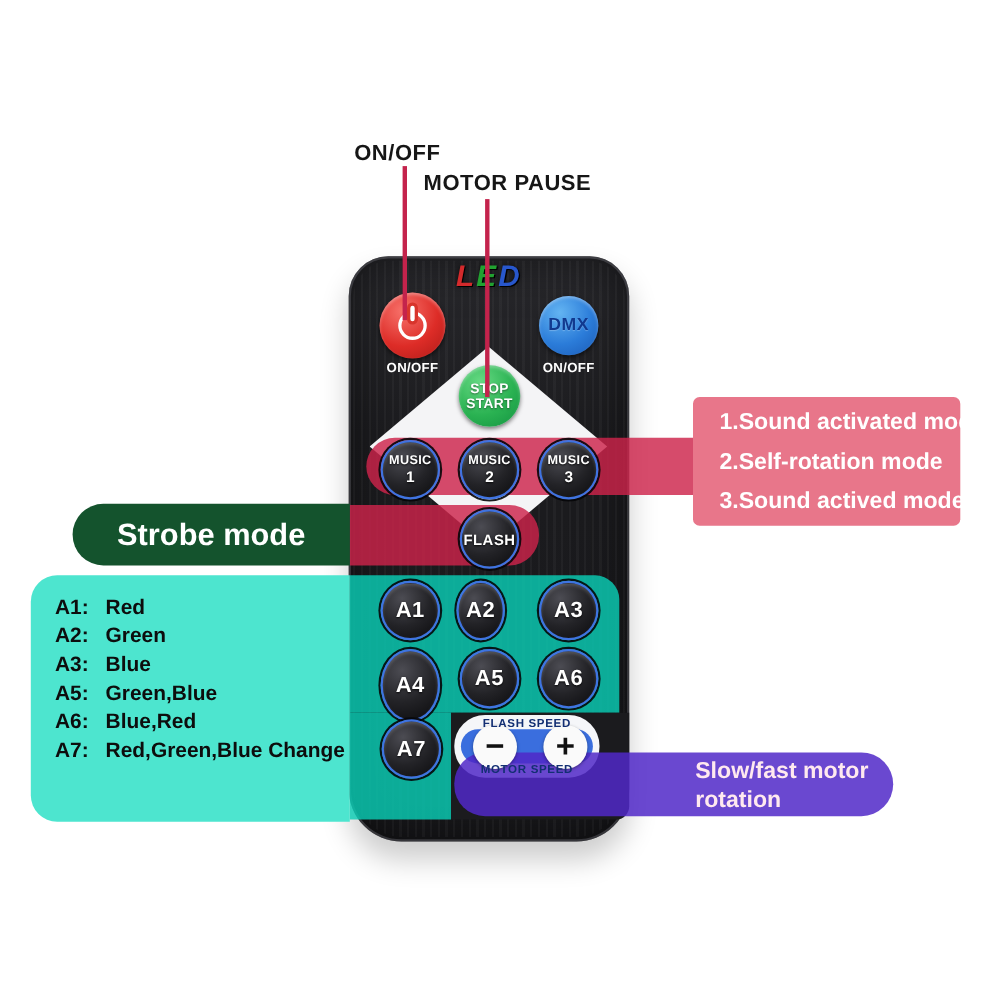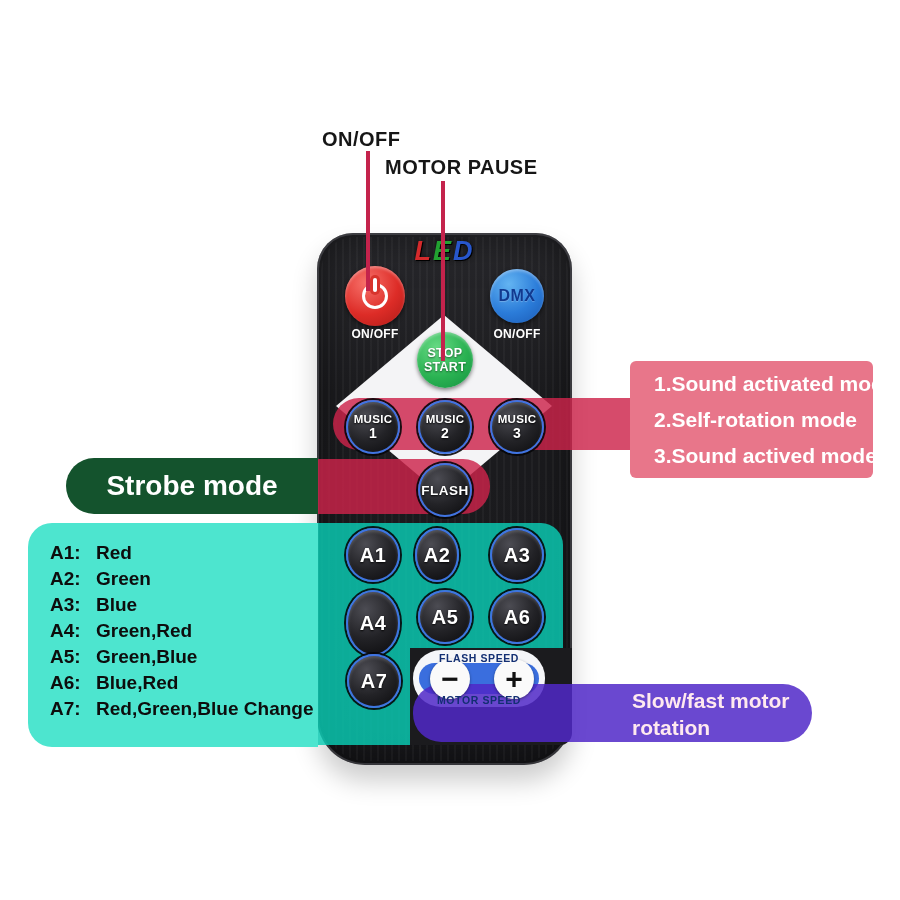--- a/index.html
+++ b/index.html
@@ -211,19 +211,18 @@
   </div>
 
   <div class="abs callout-box strobe-box" style="background: #14532d;">
     <span>Strobe mode</span>
   </div>
 
   <div class="abs cyan-box" style="background: rgb(77, 229, 207);">
     <div class="cyan-li"><span class="k">A1:</span><span>Red</span></div>
     <div class="cyan-li"><span class="k">A2:</span><span>Green</span></div>
     <div class="cyan-li"><span class="k">A3:</span><span>Blue</span></div>
-    <div class="cyan-li"><span class="k">A4:</span><span>Green,Red</span></div>
     <div class="cyan-li"><span class="k">A5:</span><span>Green,Blue</span></div>
     <div class="cyan-li"><span class="k">A6:</span><span>Blue,Red</span></div>
     <div class="cyan-li"><span class="k">A7:</span><span>Red,Green,Blue Change</span></div>
   </div>
 
 </div>
 
 </body></html>

